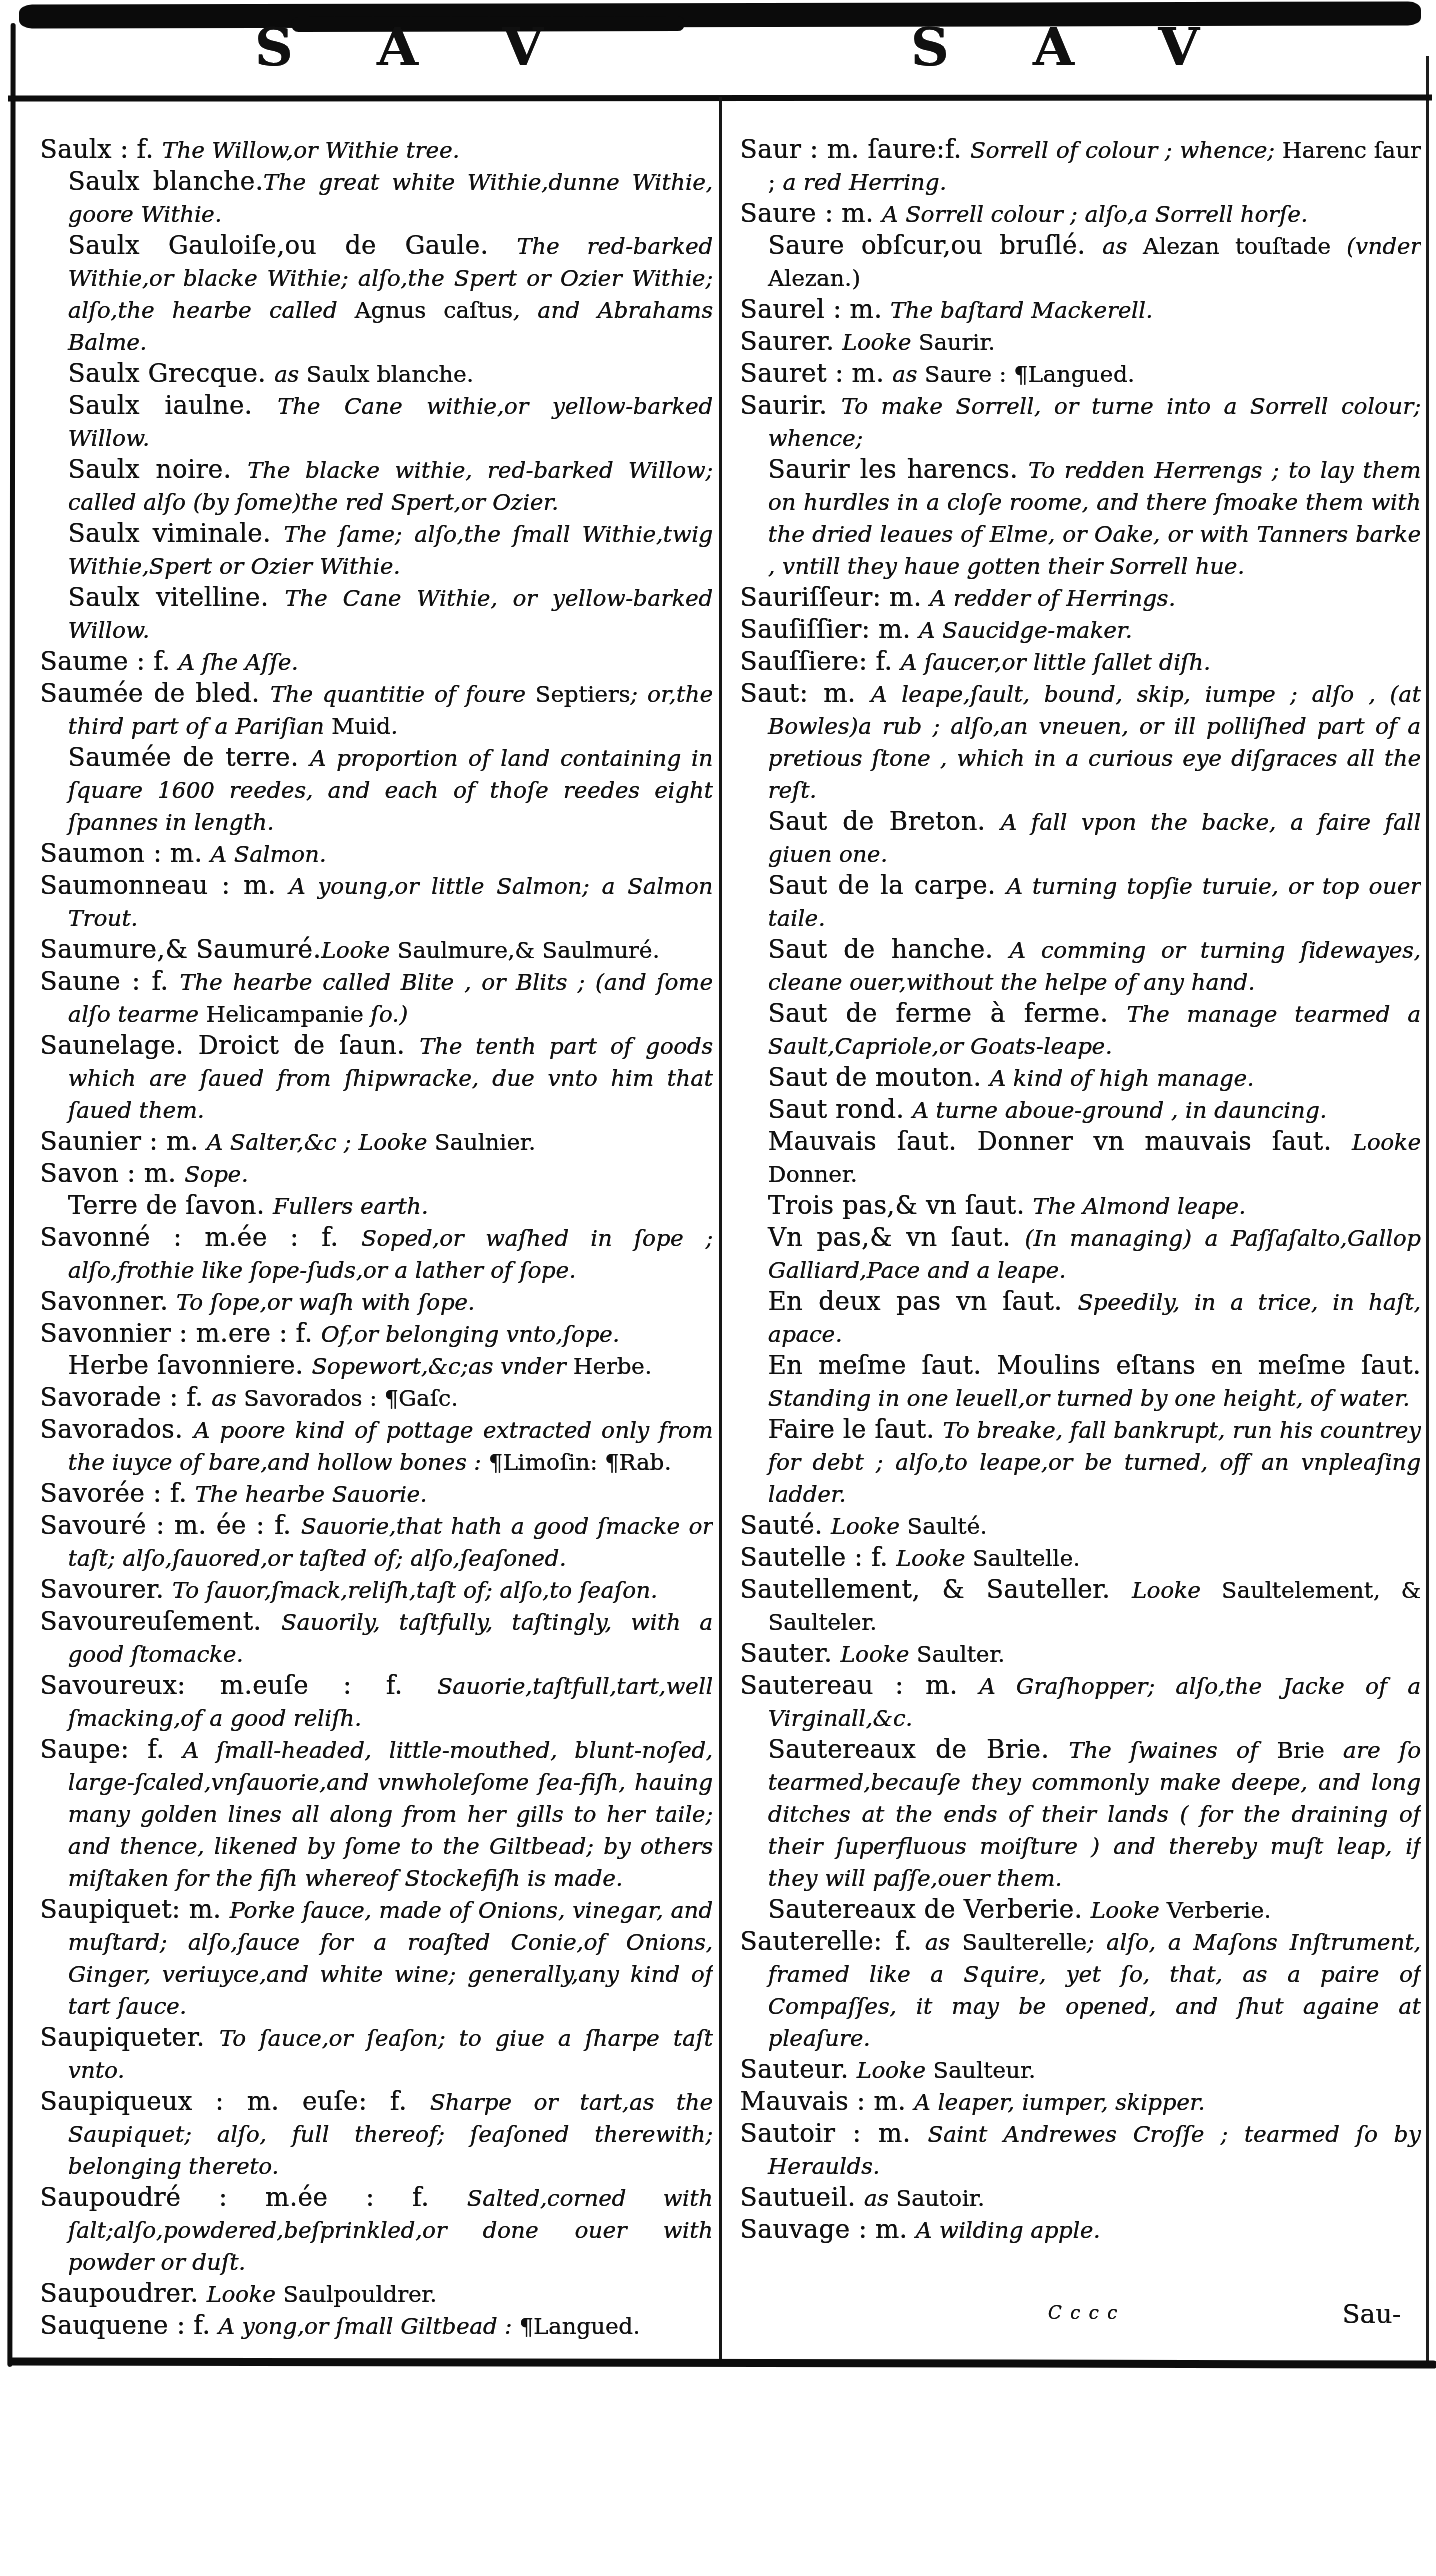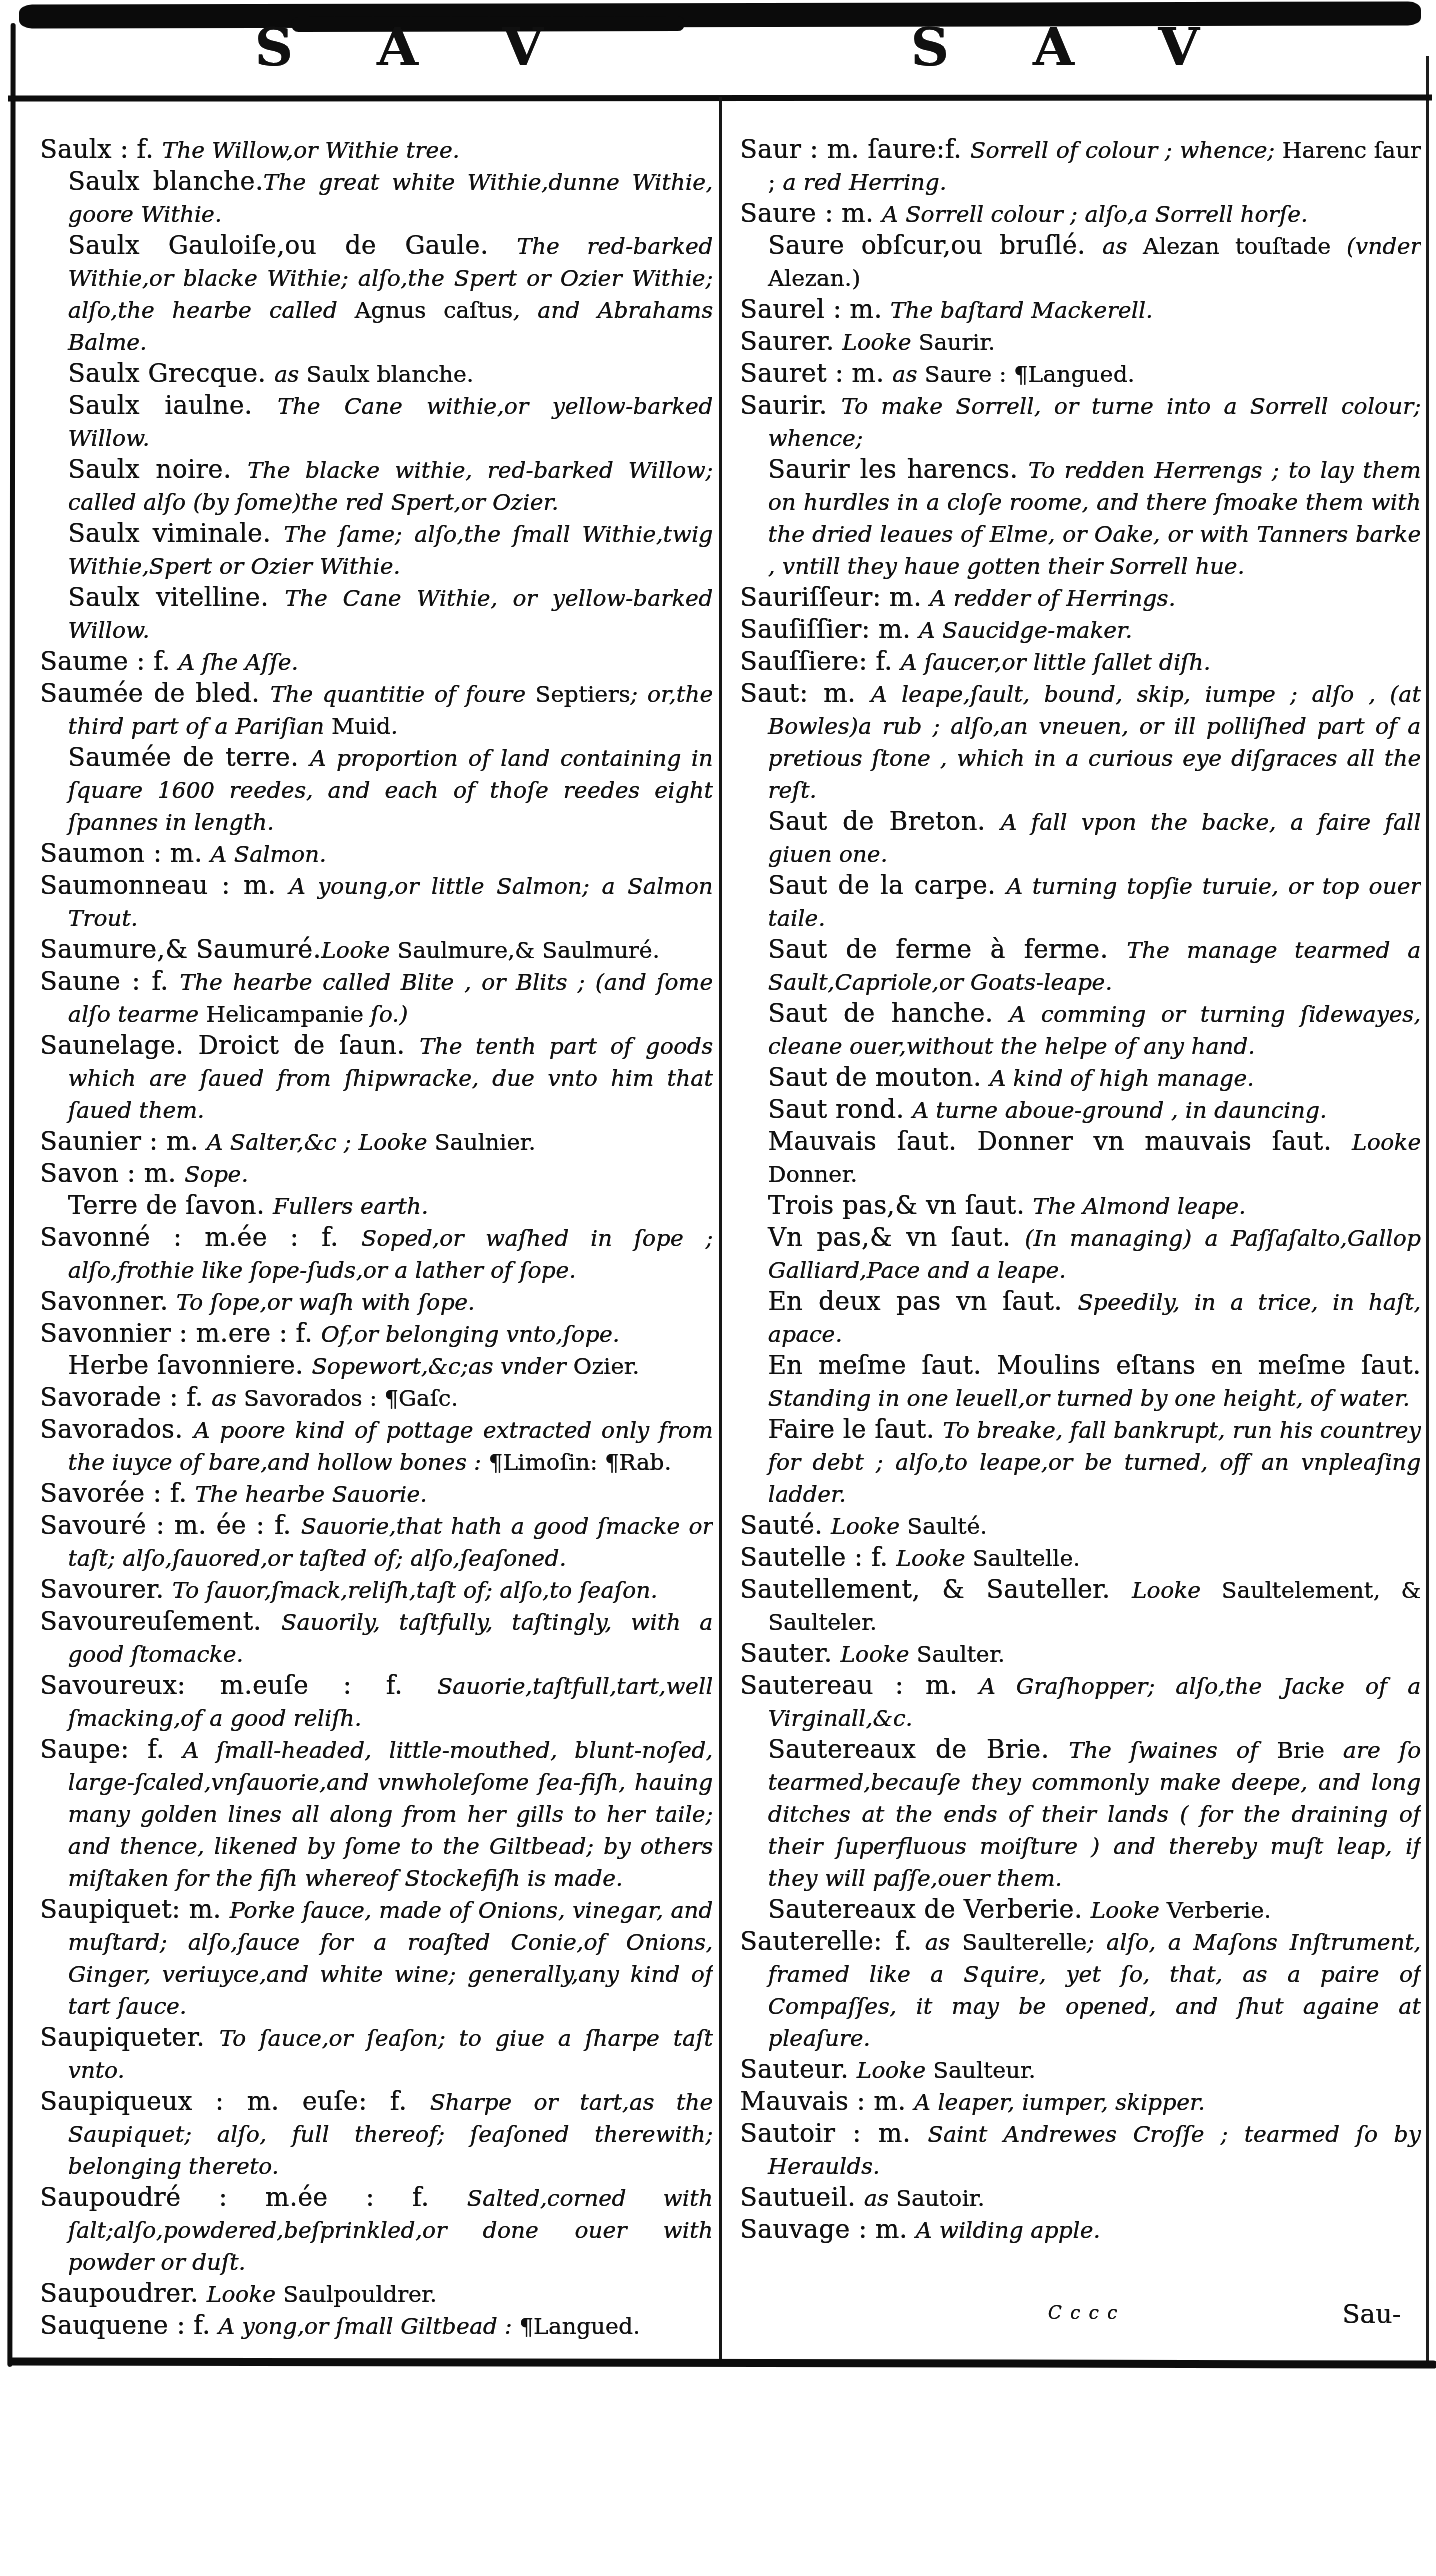--- a/index.html
+++ b/index.html
@@ -122,21 +122,21 @@
       <p class="entry"><span class="rm">Saumonneau : m. </span><span class="it">A young,or little Salmon; a Salmon Trout.</span></p>
       <p class="entry"><span class="rm">Saumure,&amp; Saumuré.</span><span class="it">Looke </span><span class="rm">Saulmure,&amp; Saulmuré.</span></p>
       <p class="entry"><span class="rm">Saune : f. </span><span class="it">The hearbe called Blite , or Blits ; (and ſome alſo tearme </span><span class="rm">Helicampanie</span><span class="it"> ſo.)</span></p>
       <p class="entry"><span class="rm">Saunelage. Droict de ſaun. </span><span class="it">The tenth part of goods which are ſaued from ſhipwracke, due vnto him that ſaued them.</span></p>
       <p class="entry"><span class="rm">Saunier : m. </span><span class="it">A Salter,&amp;c ; Looke </span><span class="rm">Saulnier.</span></p>
       <p class="entry"><span class="rm">Savon : m. </span><span class="it">Sope.</span></p>
       <p class="entry sub"><span class="rm">Terre de ſavon. </span><span class="it">Fullers earth.</span></p>
       <p class="entry"><span class="rm">Savonné : m.ée : f. </span><span class="it">Soped,or waſhed in ſope ; alſo,frothie like ſope-ſuds,or a lather of ſope.</span></p>
       <p class="entry"><span class="rm">Savonner. </span><span class="it">To ſope,or waſh with ſope.</span></p>
       <p class="entry"><span class="rm">Savonnier : m.ere : f. </span><span class="it">Of,or belonging vnto,ſope.</span></p>
-      <p class="entry sub"><span class="rm">Herbe ſavonniere. </span><span class="it">Sopewort,&amp;c;as vnder </span><span class="rm">Ozier.</span></p>
+      <p class="entry sub"><span class="rm">Herbe ſavonniere. </span><span class="it">Sopewort,&amp;c;as vnder </span><span class="rm">Herbe.</span></p>
       <p class="entry"><span class="rm">Savorade : f. </span><span class="it">as </span><span class="rm">Savorados : ¶Gaſc.</span></p>
       <p class="entry"><span class="rm">Savorados. </span><span class="it">A poore kind of pottage extracted only from the iuyce of bare,and hollow bones : </span><span class="rm">¶Limoſin: ¶Rab.</span></p>
       <p class="entry"><span class="rm">Savorée : f. </span><span class="it">The hearbe Sauorie.</span></p>
       <p class="entry"><span class="rm">Savouré : m. ée : f. </span><span class="it">Sauorie,that hath a good ſmacke or taſt; alſo,ſauored,or taſted of; alſo,ſeaſoned.</span></p>
       <p class="entry"><span class="rm">Savourer. </span><span class="it">To ſauor,ſmack,reliſh,taſt of; alſo,to ſeaſon.</span></p>
       <p class="entry"><span class="rm">Savoureuſement. </span><span class="it">Sauorily, taſtfully, taſtingly, with a good ſtomacke.</span></p>
       <p class="entry"><span class="rm">Savoureux: m.euſe : f. </span><span class="it">Sauorie,taſtfull,tart,well ſmacking,of a good reliſh.</span></p>
       <p class="entry"><span class="rm">Saupe: f. </span><span class="it">A ſmall-headed, little-mouthed, blunt-noſed, large-ſcaled,vnſauorie,and vnwholeſome ſea-fiſh, hauing many golden lines all along from her gills to her taile; and thence, likened by ſome to the Giltbead; by others miſtaken for the fiſh whereof Stockefiſh is made.</span></p>
       <p class="entry"><span class="rm">Saupiquet: m. </span><span class="it">Porke ſauce, made of Onions, vinegar, and muſtard; alſo,ſauce for a roaſted Conie,of Onions, Ginger, veriuyce,and white wine; generally,any kind of tart ſauce.</span></p>
       <p class="entry"><span class="rm">Saupiqueter. </span><span class="it">To ſauce,or ſeaſon; to giue a ſharpe taſt vnto.</span></p>
@@ -153,22 +153,22 @@
       <p class="entry"><span class="rm">Saurer. </span><span class="it">Looke </span><span class="rm">Saurir.</span></p>
       <p class="entry"><span class="rm">Sauret : m. </span><span class="it">as </span><span class="rm">Saure : ¶Langued.</span></p>
       <p class="entry"><span class="rm">Saurir. </span><span class="it">To make Sorrell, or turne into a Sorrell colour; whence;</span></p>
       <p class="entry sub"><span class="rm">Saurir les harencs. </span><span class="it">To redden Herrengs ; to lay them on hurdles in a cloſe roome, and there ſmoake them with the dried leaues of Elme, or Oake, or with Tanners barke , vntill they haue gotten their Sorrell hue.</span></p>
       <p class="entry"><span class="rm">Sauriſſeur: m. </span><span class="it">A redder of Herrings.</span></p>
       <p class="entry"><span class="rm">Sauſiſſier: m. </span><span class="it">A Saucidge-maker.</span></p>
       <p class="entry"><span class="rm">Sauſſiere: f. </span><span class="it">A ſaucer,or little ſallet diſh.</span></p>
       <p class="entry"><span class="rm">Saut: m. </span><span class="it">A leape,ſault, bound, skip, iumpe ; alſo , (at Bowles)a rub ; alſo,an vneuen, or ill polliſhed part of a pretious ſtone , which in a curious eye diſgraces all the reſt.</span></p>
       <p class="entry sub"><span class="rm">Saut de Breton. </span><span class="it">A fall vpon the backe, a faire fall giuen one.</span></p>
       <p class="entry sub"><span class="rm">Saut de la carpe. </span><span class="it">A turning topſie turuie, or top ouer taile.</span></p>
+      <p class="entry sub"><span class="rm">Saut de hanche. </span><span class="it">A comming or turning ſidewayes, cleane ouer,without the helpe of any hand.</span></p>
       <p class="entry sub"><span class="rm">Saut de ferme à ferme. </span><span class="it">The manage tearmed a Sault,Capriole,or Goats-leape.</span></p>
-      <p class="entry sub"><span class="rm">Saut de hanche. </span><span class="it">A comming or turning ſidewayes, cleane ouer,without the helpe of any hand.</span></p>
       <p class="entry sub"><span class="rm">Saut de mouton. </span><span class="it">A kind of high manage.</span></p>
       <p class="entry sub"><span class="rm">Saut rond. </span><span class="it">A turne aboue-ground , in dauncing.</span></p>
       <p class="entry sub"><span class="rm">Mauvais ſaut. Donner vn mauvais ſaut. </span><span class="it">Looke </span><span class="rm">Donner.</span></p>
       <p class="entry sub"><span class="rm">Trois pas,&amp; vn ſaut. </span><span class="it">The Almond leape.</span></p>
       <p class="entry sub"><span class="rm">Vn pas,&amp; vn ſaut. </span><span class="it">(In managing) a Paſſaſalto,Gallop Galliard,Pace and a leape.</span></p>
       <p class="entry sub"><span class="rm">En deux pas vn ſaut. </span><span class="it">Speedily, in a trice, in haſt, apace.</span></p>
       <p class="entry sub"><span class="rm">En meſme ſaut. Moulins eſtans en meſme ſaut. </span><span class="it">Standing in one leuell,or turned by one height, of water.</span></p>
       <p class="entry sub"><span class="rm">Faire le ſaut. </span><span class="it">To breake, fall bankrupt, run his countrey for debt ; alſo,to leape,or be turned, off an vnpleaſing ladder.</span></p>
       <p class="entry"><span class="rm">Sauté. </span><span class="it">Looke </span><span class="rm">Saulté.</span></p>
       <p class="entry"><span class="rm">Sautelle : f. </span><span class="it">Looke </span><span class="rm">Saultelle.</span></p>

